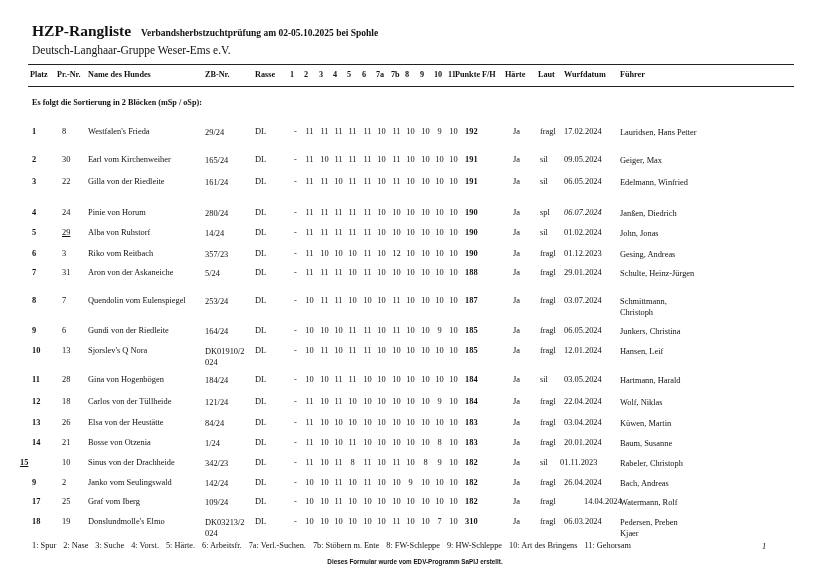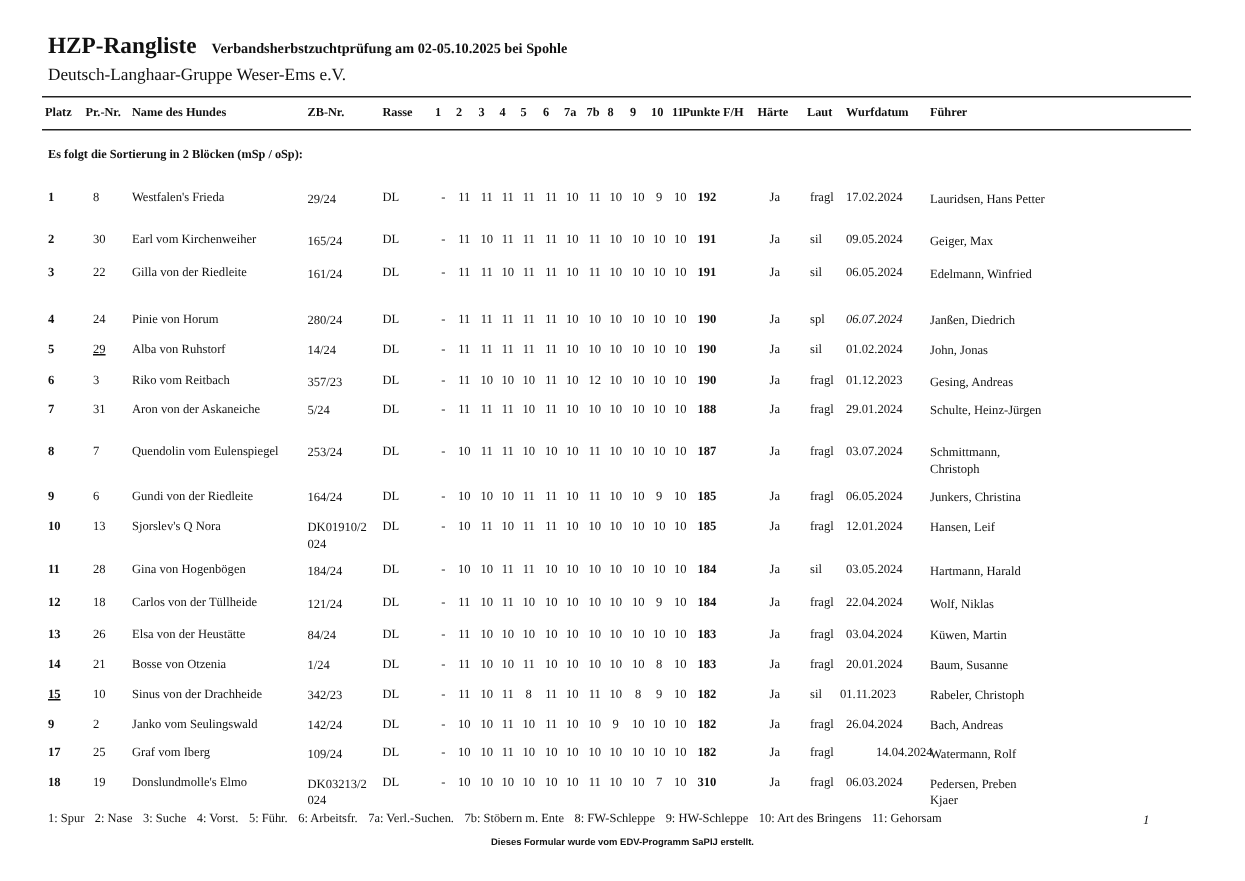--- a/index.html
+++ b/index.html
@@ -383,21 +383,21 @@
       <span class="score" style="left: 419px;">10</span>
       <span class="score" style="left: 433px;">8</span>
       <span class="score" style="left: 447px;">10</span>
       <span class="cell bold" style="left: 465px;">183</span>
       <span class="cell " style="left: 513px;">Ja</span>
       <span class="cell " style="left: 540px;">fragl</span>
       <span class="cell " style="left: 564px;">20.01.2024</span>
       <span class="cell multi" style="left: 620px; width: 78px;">Baum, Susanne</span>
     </div>
     <div class="row" style="top: 458px;">
-      <span class="cell bold" style="left: 32px; text-decoration: underline;">15</span>
+      <span class="cell bold" style="left: 20px; text-decoration: underline;">15</span>
       <span class="cell " style="left: 62px;">10</span>
       <span class="cell " style="left: 88px;">Sinus von der Drachheide</span>
       <span class="cell multi" style="left: 205px; width: 44px;">342/23</span>
       <span class="cell " style="left: 255px;">DL</span>
       <span class="score" style="left: 289px;">-</span>
       <span class="score" style="left: 303px;">11</span>
       <span class="score" style="left: 318px;">10</span>
       <span class="score" style="left: 332px;">11</span>
       <span class="score" style="left: 346px;">8</span>
       <span class="score" style="left: 361px;">11</span>
@@ -480,15 +480,15 @@
       <span class="score" style="left: 433px;">7</span>
       <span class="score" style="left: 447px;">10</span>
       <span class="cell bold" style="left: 465px;">310</span>
       <span class="cell " style="left: 513px;">Ja</span>
       <span class="cell " style="left: 540px;">fragl</span>
       <span class="cell " style="left: 564px;">06.03.2024</span>
       <span class="cell multi" style="left: 620px; width: 78px;">Pedersen, Preben Kjaer</span>
     </div>
   </div>
 
-<div class="legend" id="legend"><span>1: Spur</span><span>2: Nase</span><span>3: Suche</span><span>4: Vorst.</span><span>5: Führ.</span><span>6: Arbeitsfr.</span><span>7a: Verl.-Suchen.</span><span>7b: Stöbern m. Ente</span><span>8: FW-Schleppe</span><span>9: HW-Schleppe</span><span>10: Art des Bringens</span><span>11: Gehorsam</span></div>
+<div class="legend" id="legend"><span>1: Spur</span><span>2: Nase</span><span>3: Suche</span><span>4: Vorst.</span><span>5: Härte.</span><span>6: Arbeitsfr.</span><span>7a: Verl.-Suchen.</span><span>7b: Stöbern m. Ente</span><span>8: FW-Schleppe</span><span>9: HW-Schleppe</span><span>10: Art des Bringens</span><span>11: Gehorsam</span></div>
 <div class="pagenum">1</div>
 <div class="footer">Dieses Formular wurde vom EDV-Programm SaPIJ erstellt.</div>
 
 </body></html>

